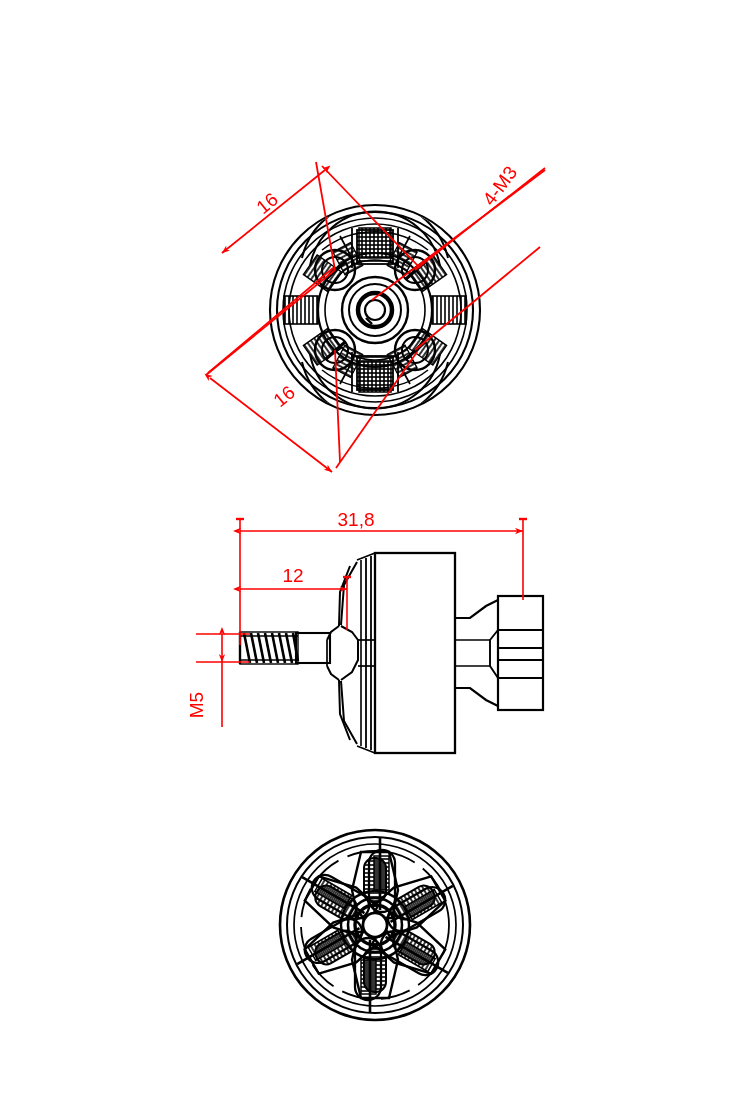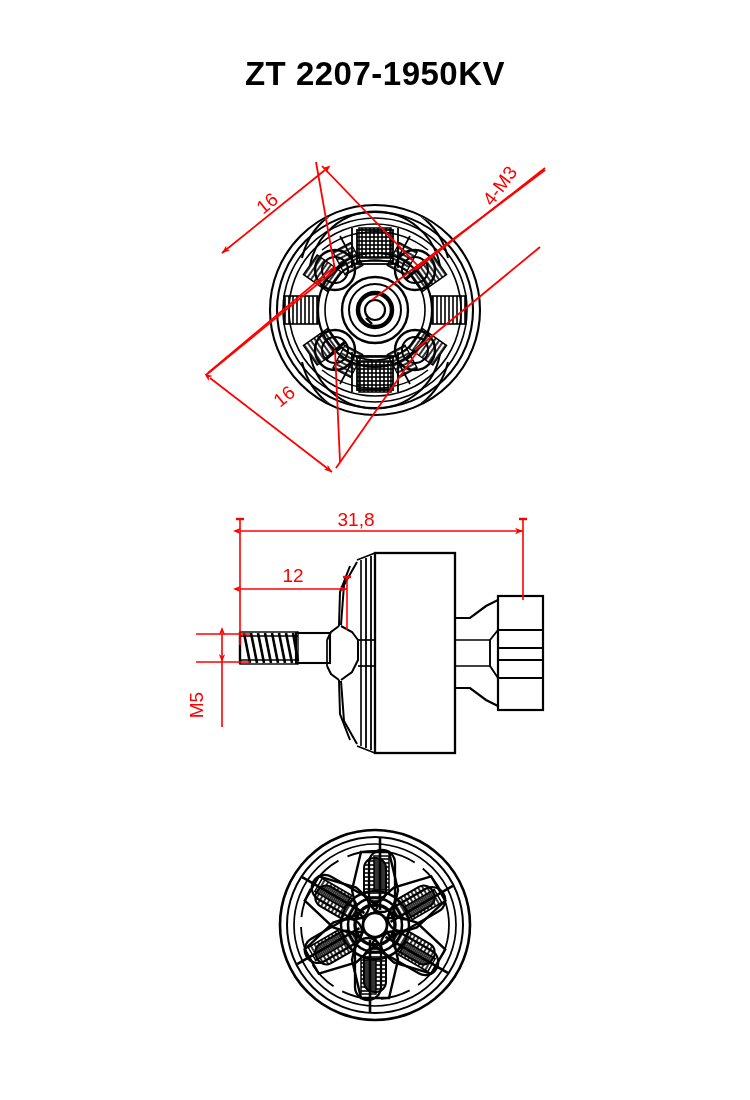--- a/index.html
+++ b/index.html
@@ -45,21 +45,20 @@
     font-family: "Liberation Sans", "DejaVu Sans", sans-serif;
     font-size: 19px;
     font-weight: normal;
   }
 </style>
 </head>
 <body>
 
 <div id="sheet">
 
-  <div id="title">ZT 2207-1950KV</div>
 
   <svg class="drawing" viewBox="0 0 750 1100">
 
     <defs>
       <marker id="arrEnd" markerWidth="9" markerHeight="9" refX="8" refY="3.2" orient="auto" markerUnits="userSpaceOnUse">
         <path d="M0,0 L8,3.2 L0,6.4 L2.4,3.2 z" fill="#ff0000"></path>
       </marker>
       <marker id="arrStart" markerWidth="9" markerHeight="9" refX="1" refY="3.2" orient="auto-start-reverse" markerUnits="userSpaceOnUse">
         <path d="M0,0 L8,3.2 L0,6.4 L2.4,3.2 z" fill="#ff0000"></path>
       </marker>

